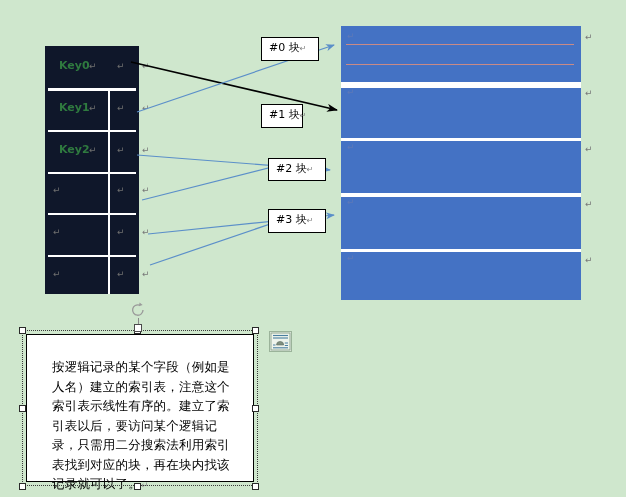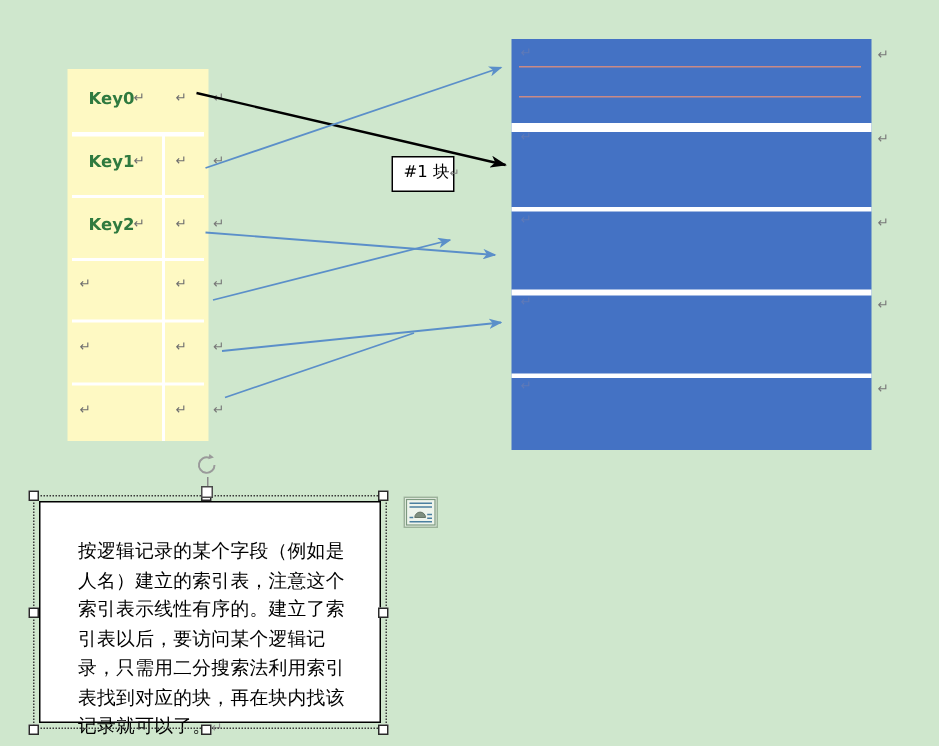--- a/index.html
+++ b/index.html
@@ -28,21 +28,21 @@
     pointer-events: none;
   }
 
   
   #index-table {
     position: absolute;
     left: 45px;
     top: 46px;
     width: 94px;
     height: 248px;
-    background: #fef9c3;
+    background: #0f172a;
     box-sizing: border-box;
     padding-left: 16px;
   }
   .idx-rowline {
     position: absolute;
     left: 3px;
     width: 88px;
     height: 3px;
     background: #ffffff;
   }
@@ -288,26 +288,35 @@
 
     <line x1="137" y1="155" x2="330" y2="170" stroke="#5b8fc9" stroke-width="1.2" marker-end="url(#bluehead)"></line>
 
     <line x1="142" y1="200" x2="300" y2="160" stroke="#5b8fc9" stroke-width="1.2" marker-end="url(#bluehead)"></line>
 
     <line x1="148" y1="234" x2="334" y2="215" stroke="#5b8fc9" stroke-width="1.2" marker-end="url(#bluehead)"></line>
 
     <line x1="150" y1="265" x2="276" y2="222" stroke="#5b8fc9" stroke-width="1.2"></line>
   </svg>
 
+  <div class="blk-label" style="left:261px;top:37px;width:58px;height:24px;">
+    <span>#0 块</span><span class="pil">↵</span>
+  </div>
 
   <div class="blk-label" style="left:261px;top:104px;width:42px;height:24px;">
     <span>#1 块</span><span class="pil">↵</span>
   </div>
 
-
+  <div class="blk-label" style="left:268px;top:158px;width:58px;height:23px;">
+    <span>#2 块</span><span class="pil">↵</span>
+  </div>
+
+  <div class="blk-label" style="left:268px;top:209px;width:58px;height:24px;">
+    <span>#3 块</span><span class="pil">↵</span>
+  </div>
 
   <div class="textbox" id="note-left">
     <p class="note-text"><span>按逻辑记录的某个字段（例如是人名）建立的索引表，注意这个索引表示线性有序的。建立了索引表以后，要访问某个逻辑记录，只需用二分搜索法利用索引表找到对应的块，再在块内找该记录就可以了。</span><span class="end-pil">↵</span></p>
   </div>
 
   <div id="selection-frame">
     <div class="handle" style="left:-4px;top:-4px;"></div>
     <div class="handle" style="left:111px;top:-4px;"></div>
     <div class="handle" style="left:229px;top:-4px;"></div>
     <div class="handle" style="left:-4px;top:74px;"></div>

